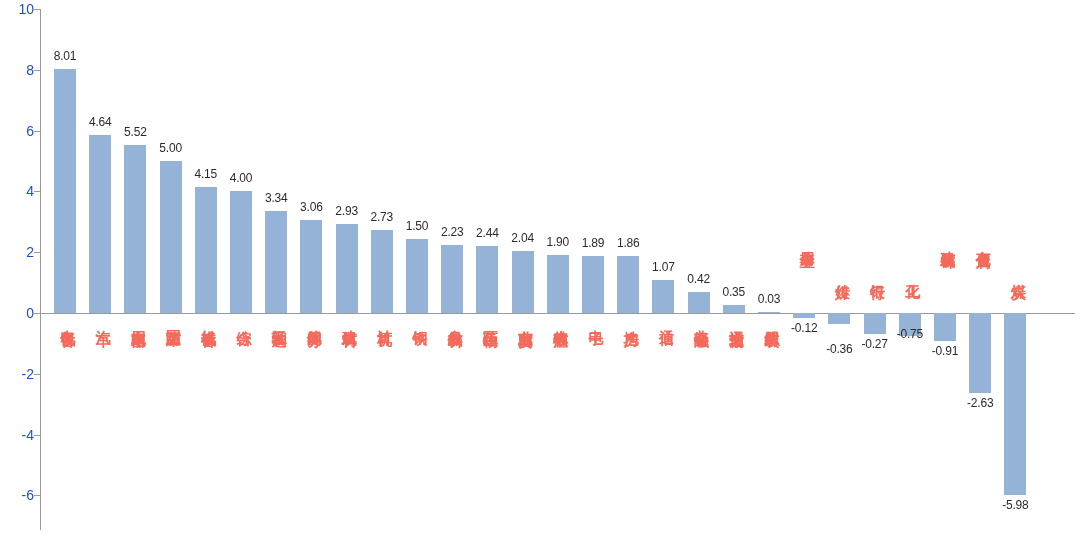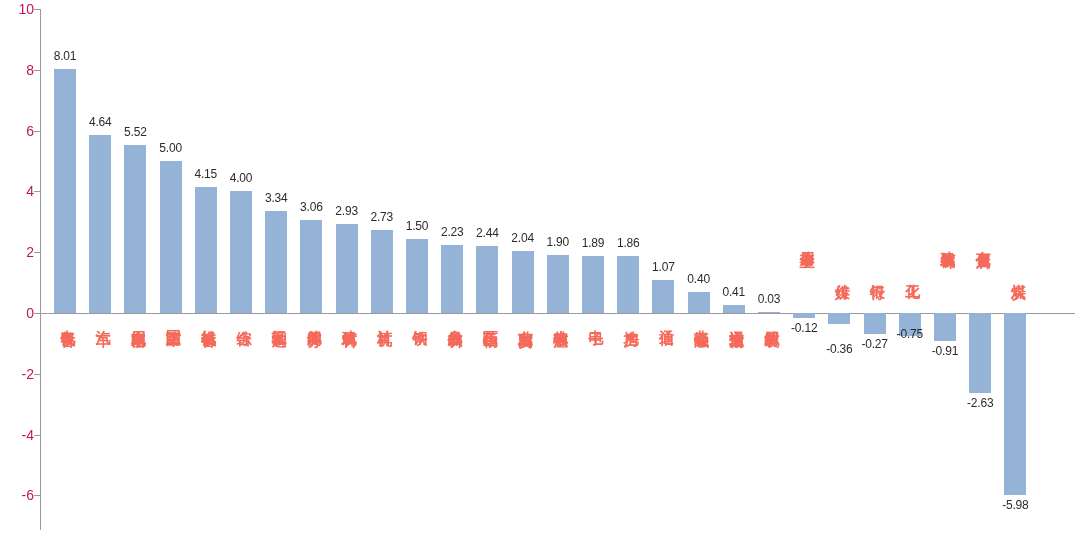--- a/index.html
+++ b/index.html
@@ -44,21 +44,21 @@
     height: 1px;
     background: #9a9a9a;
     left: 34px;
   }
   .ytick {
     position: absolute;
     left: 0;
     width: 34px;
     text-align: right;
     font-size: 14px;
-    color: #be185d;
+    color: #1d4ed8;
     transform: translateY(-50%);
   }
 
   
   .bar {
     position: absolute;
     background: #95b3d7;
     width: 22px;
   }
   .bar.neg { background: #95b3d7; }
@@ -142,22 +142,22 @@
       <div class="value-label" style="left: 320.6px; top: 203.928px;">2.93</div>
       <div class="value-label" style="left: 355.8px; top: 210.008px;">2.73</div>
       <div class="value-label" style="left: 391px; top: 219.432px;">1.50</div>
       <div class="value-label" style="left: 426.2px; top: 225.208px;">2.23</div>
       <div class="value-label" style="left: 461.4px; top: 225.816px;">2.44</div>
       <div class="value-label" style="left: 496.6px; top: 230.984px;">2.04</div>
       <div class="value-label" style="left: 531.8px; top: 235.24px;">1.90</div>
       <div class="value-label" style="left: 567px; top: 235.544px;">1.89</div>
       <div class="value-label" style="left: 602.2px; top: 236.456px;">1.86</div>
       <div class="value-label" style="left: 637.4px; top: 260.472px;">1.07</div>
-      <div class="value-label" style="left: 672.6px; top: 272.328px;">0.40</div>
-      <div class="value-label" style="left: 707.8px; top: 285.4px;">0.41</div>
+      <div class="value-label" style="left: 672.6px; top: 272.328px;">0.42</div>
+      <div class="value-label" style="left: 707.8px; top: 285.4px;">0.35</div>
       <div class="value-label" style="left: 743px; top: 292.088px;">0.03</div>
       <div class="value-label" style="left: 778.2px; top: 320.56px;">-0.12</div>
       <div class="value-label" style="left: 813.4px; top: 342px;">-0.36</div>
       <div class="value-label" style="left: 848.6px; top: 336.672px;">-0.27</div>
       <div class="value-label" style="left: 883.8px; top: 327px;">-0.75</div>
       <div class="value-label" style="left: 919px; top: 343.664px;">-0.91</div>
       <div class="value-label" style="left: 954.2px; top: 395.952px;">-2.63</div>
       <div class="value-label" style="left: 989.4px; top: 497.792px;">-5.98</div>
     </div>
   <div id="cat-labels">

